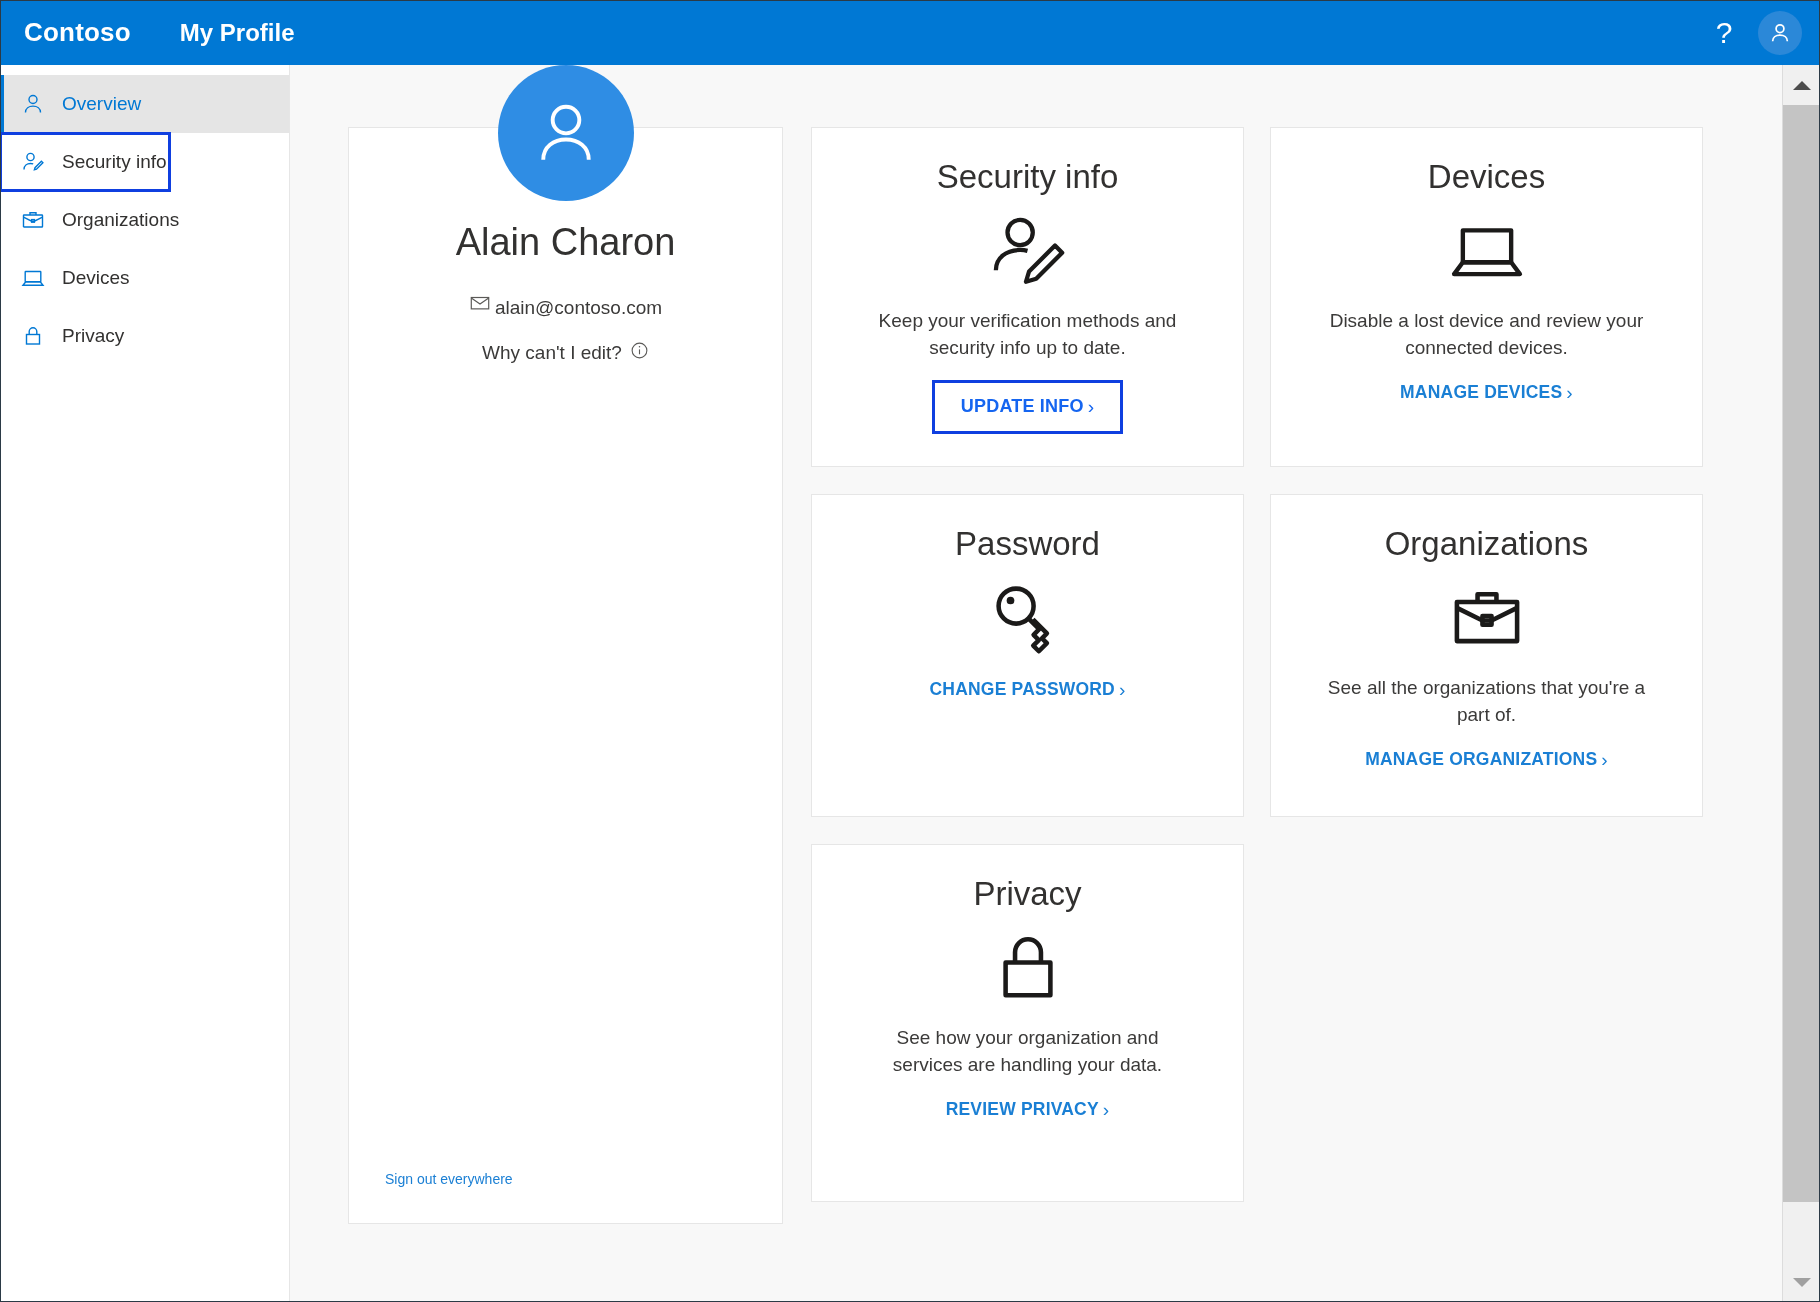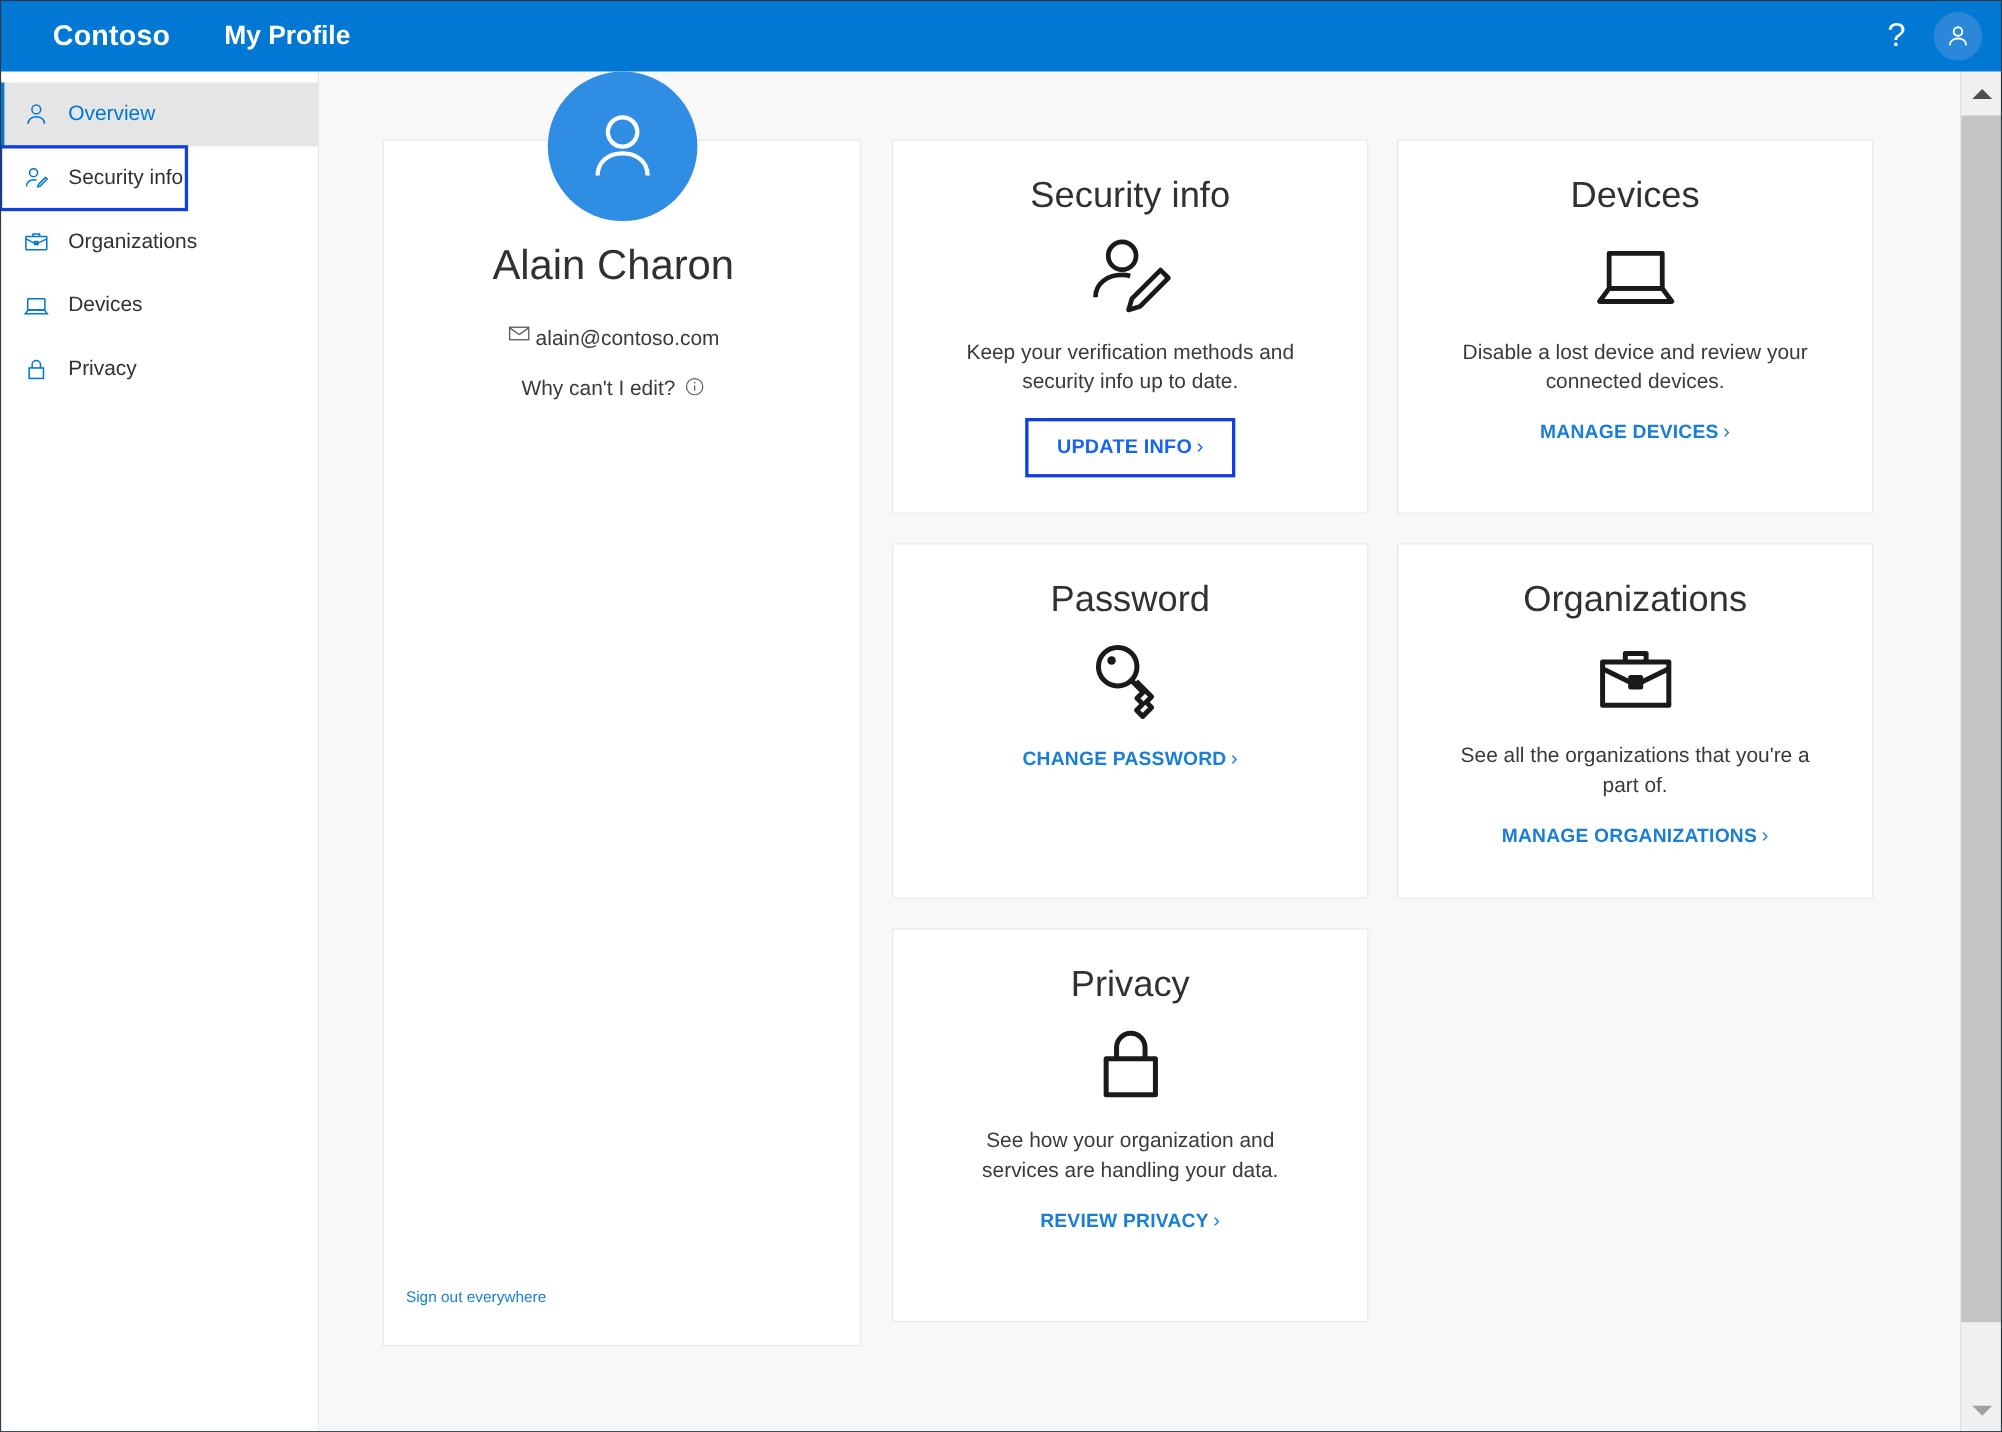--- a/index.html
+++ b/index.html
@@ -10,21 +10,21 @@
     overflow: hidden;
   }
 
   #app { position: relative; width: 1820px; height: 1302px; display: flex; flex-direction: column; }
 
   
   .topbar {
     height: 65px; min-height: 65px;
     background: #0078d4;
     display: flex; align-items: center;
-    position: relative; z-index: 5; padding-left: 24px;
+    position: relative; z-index: 5;
   }
   .brand {
     color: #ffffff; font-size: 26px; font-weight: bold;
     margin-left: 24px; letter-spacing: .2px;
   }
   .app-title {
     color: #ffffff; font-size: 24px; font-weight: bold;
     margin-left: 49px;
   }
   .topbar-spacer { flex: 1; }
@@ -99,21 +99,21 @@
     position: absolute; left: 50%; transform: translateX(-50%);
     top: -62px;
     width: 136px; height: 136px; border-radius: 50%;
     background: #2f8de4;
     display: flex; align-items: center; justify-content: center;
     z-index: 3;
   }
   .profile-card {
     background: #ffffff; border: 1px solid #e6e6e6;
     height: 1097px;
-    padding: 92px 36px 36px 20px;
+    padding: 92px 36px 36px 36px;
     display: flex; flex-direction: column;
     position: relative;
   }
   .profile-name {
     text-align: center; font-size: 38px; font-weight: 400;
     color: #323130; line-height: 1.2;
     margin-bottom: 26px;
   }
   .profile-email {
     display: flex; align-items: flex-end; justify-content: center;

